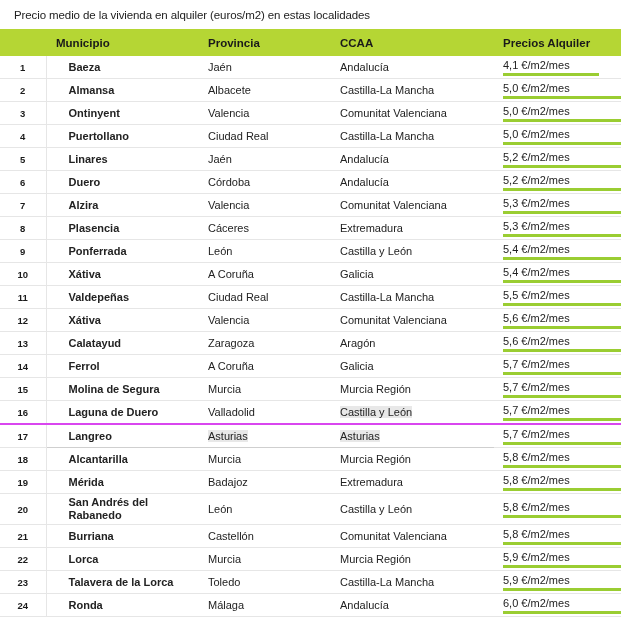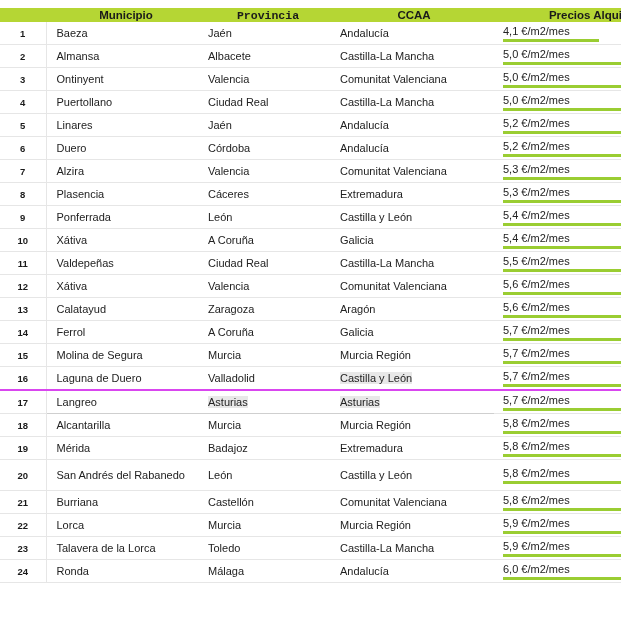--- a/index.html
+++ b/index.html
@@ -34,29 +34,29 @@
   table {
     border-collapse: collapse;
     width: 621px;
     table-layout: fixed;
   }
   thead th {
     background: #b5d634;
     color: #1a1a1a;
     font-size: 11.5px;
     font-weight: bold;
-    text-align: center;
-    height: 14px;
+    text-align: left;
+    height: 27px;
     padding: 0 6px;
     vertical-align: middle;
     border: none;
   }
   thead th.idx-col { width: 34px; }
   thead th.mun-col { width: 140px; padding-left: 10px; }
-  thead th.prov-col { width: 120px; font-family: Liberation Mono, monospace; }
+  thead th.prov-col { width: 120px; }
   thead th.ccaa-col { width: 148px; }
   thead th.price-col { width: 179px; padding-left: 9px; }
 
   tbody td {
     font-size: 11px;
     vertical-align: middle;
     padding: 0 6px;
     height: 22px;
     border-bottom: 1px solid #e6e6e6;
     color: #222222;
@@ -65,22 +65,22 @@
     text-align: center;
     font-size: 9.5px;
     font-weight: bold;
     color: #1a1a1a;
     border-right: 1px solid #e6e6e6;
     border-bottom: 1px solid #e6e6e6;
     width: 34px;
     padding: 0;
   }
   tbody td.mun {
-    font-weight: normal;
-    padding-left: 10px;
+    font-weight: bold;
+    padding-left: 22px;
     line-height: 13px;
   }
   tbody td.prov { color: #222; }
   tbody td.ccaa { color: #222; }
   tbody td.price {
     padding: 0;
     position: relative;
     border-bottom: 1px solid #e6e6e6;
   }
   .price-wrap {
@@ -113,20 +113,21 @@
   .row-hl td {
     border-top: 2px solid #d946ef;
     border-bottom: 1px solid #cfcfcf;
   }
 </style>
 </head>
 <body>
 
 <div class="page">
   <div class="top-strip"></div>
+  <div class="subtitle">Precio medio de la vivienda en alquiler (euros/m2) en estas localidades</div>
 
   <table>
     <thead>
       <tr>
         <th class="idx-col"></th>
         <th class="mun-col">Municipio</th>
         <th class="prov-col">Provincia</th>
         <th class="ccaa-col">CCAA</th>
         <th class="price-col">Precios Alquiler</th>
       </tr>

